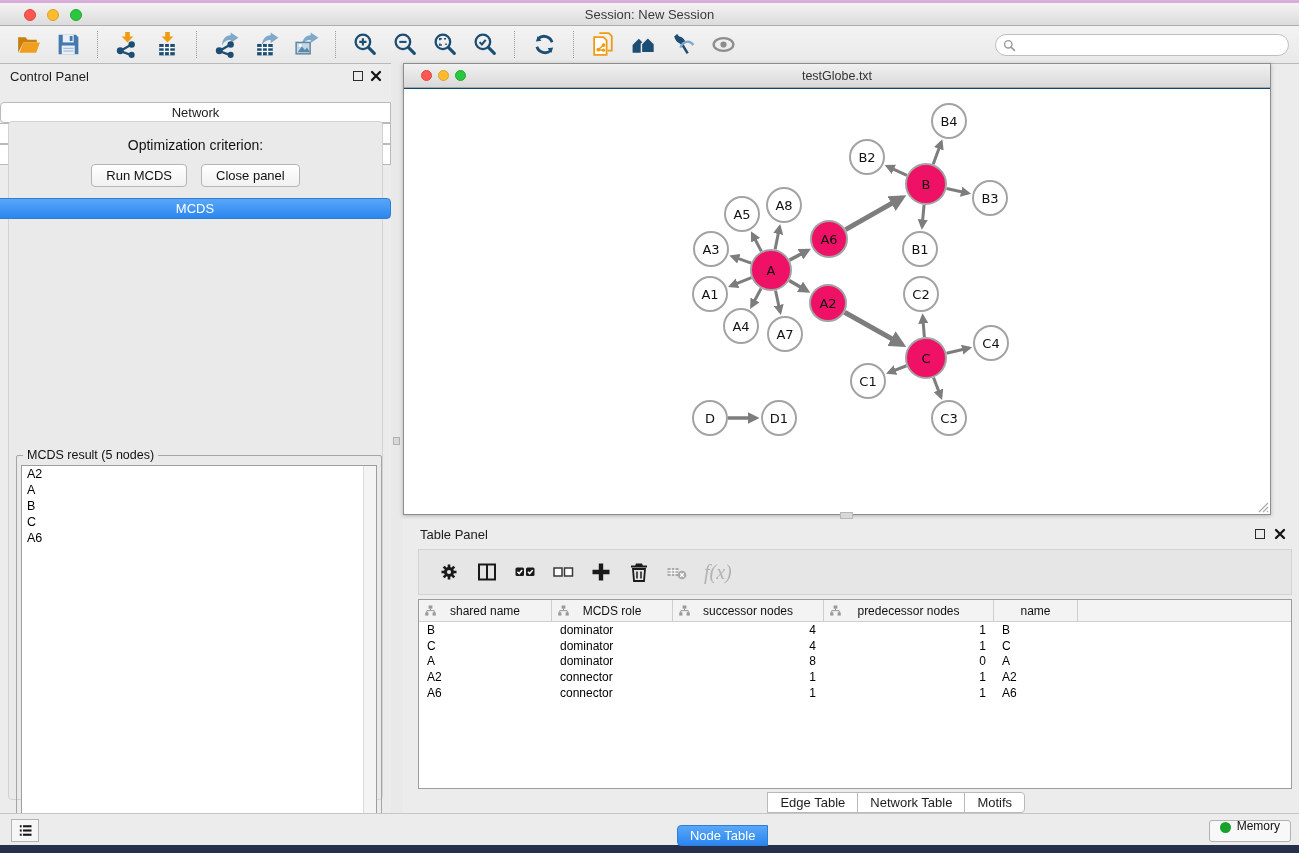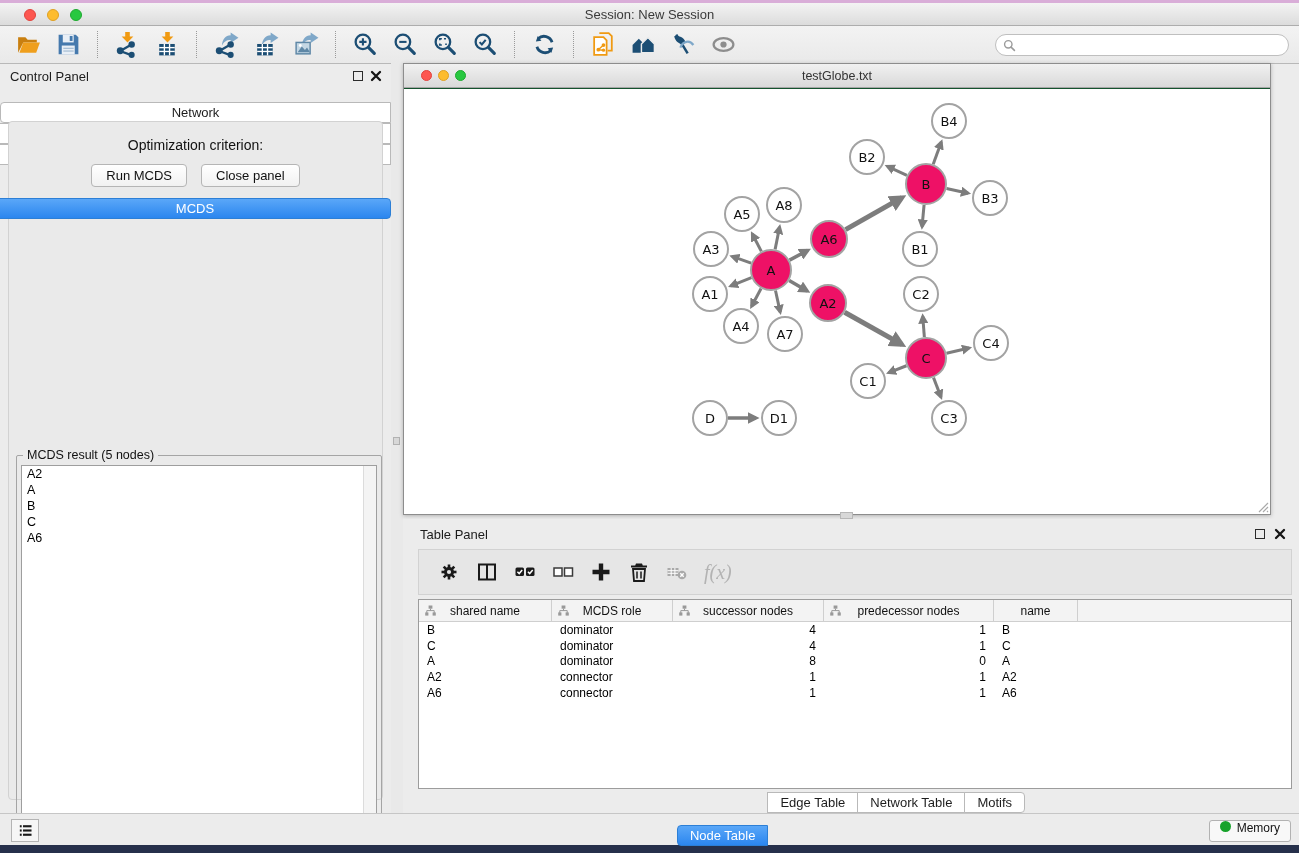--- a/index.html
+++ b/index.html
@@ -74,21 +74,21 @@
 
   
   .vdiv { position:absolute; left:391px; top:60px; width:12px; height:750px; background:#e9e9e9; }
   .vdiv .grip { position:absolute; left:2px; top:374px; width:7px; height:8px;
     background:#d8d8d8; border:1px solid #b2b2b2; }
   .hgrip { position:absolute; left:840px; top:509px; width:13px; height:7px;
     background:#d8d8d8; border:1px solid #b7b7b7; }
 
   
   .netwin { position:absolute; left:403px; top:60px; width:868px; height:452px;
-    background:#14532d; border:1px solid #8d8d8d; box-shadow:0 1px 4px rgba(0,0,0,.25); }
+    background:#0c4a6e; border:1px solid #8d8d8d; box-shadow:0 1px 4px rgba(0,0,0,.25); }
   .netwin .wtitle { position:absolute; left:0; top:0; right:0; height:24px;
     background:linear-gradient(#f1f1f1,#d9d9d9); border-bottom:1px solid #a6a6a6; }
   .netwin .light { width:11px; height:11px; top:6px; }
   .netwin .light.red { left:17px; } .netwin .light.yellow { left:34px; } .netwin .light.green { left:51px; }
   .net-title { position:absolute; left:0; right:0; top:0; line-height:24px; text-align:center; font-size:12.5px; color:#333; }
   .net-canvas { position:absolute; left:0; right:0; top:25px; bottom:0; background:#fff; }
   .resize-grip { position:absolute; right:1px; bottom:1px; width:13px; height:13px; }
 
   
   .tpanel { position:absolute; left:403px; top:516px; width:896px; height:294px; background:#ececec; }
@@ -110,23 +110,23 @@
   .tr { display:flex; height:15.8px; align-items:center; }
   .td { font-size:12px; color:#000; padding:0 8px; white-space:nowrap; overflow:hidden; }
   .t-tabs { position:absolute; left:0; right:0; top:273px; display:flex; justify-content:center; }
 
   
   .statusbar { position:absolute; left:0; top:810px; width:100%; height:32px;
     background:#ececec; border-top:1px solid #c6c6c6; }
   .list-btn { position:absolute; left:11px; top:5px; width:28px; height:23px;
     background:#f6f6f6; border:1px solid #b4b4b4; display:flex; align-items:center; justify-content:center; }
   .list-btn svg { width:17px; height:17px; }
-  .memory-btn { position:absolute; right:8px; top:6px; height:22px; padding:0 10px;
+  .memory-btn { position:absolute; right:8px; top:6px; height:22px; padding:8px 10px;
     background:#f8f8f8; border:1px solid #b2b2b2; border-radius:3px;
-    display:flex; align-items:flex-start; gap:6px; font-size:12px; color:#111; font-family:inherit; }
+    display:flex; align-items:flex-end; gap:6px; font-size:12px; color:#111; font-family:inherit; }
   .memory-dot { width:11px; height:11px; border-radius:50%; background:#17a22b; }
 
   svg text { user-select:none; }
 </style>
 </head>
 <body>
 
 <div class="strip-top"></div>
 <div class="strip-bottom"></div>
 

